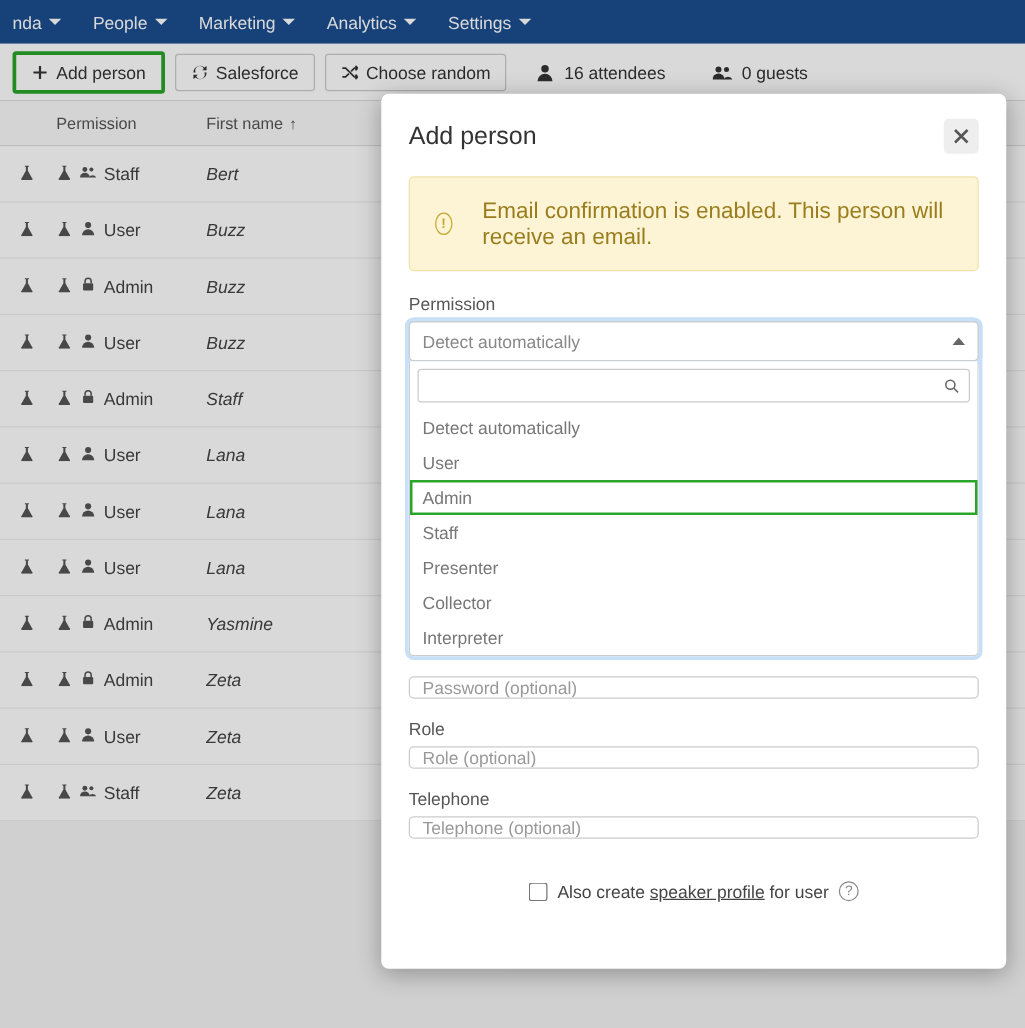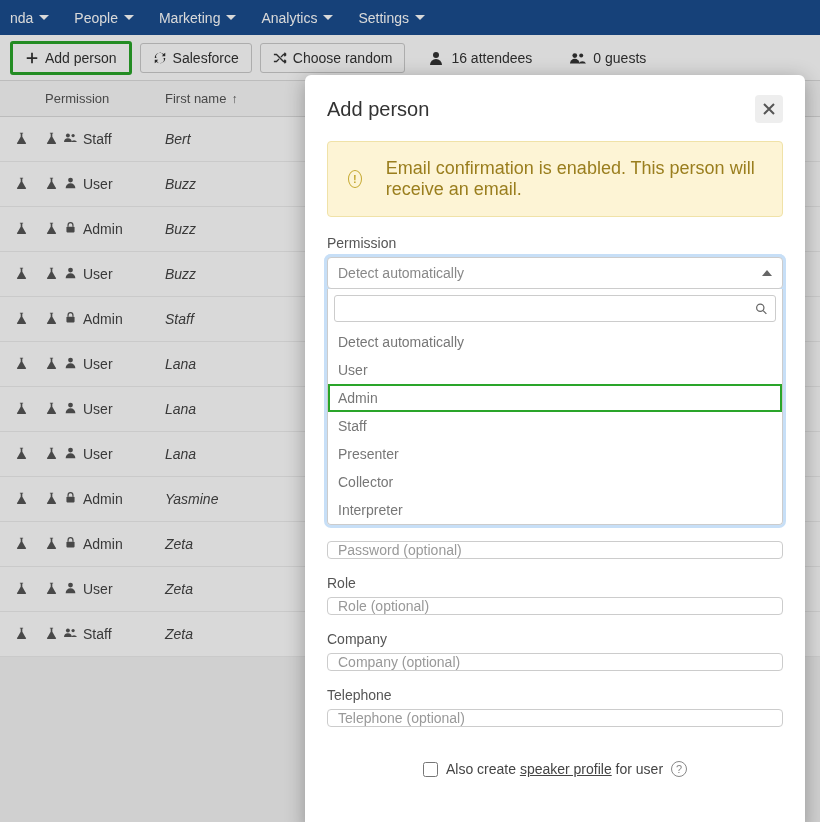--- a/index.html
+++ b/index.html
@@ -408,24 +408,20 @@
 
   <div class="field-group">
     <input class="text-input" placeholder="Password (optional)" style="">
   </div>
 
   <div class="field-group">
     <label class="field-label">Role</label>
     <input class="text-input" placeholder="Role (optional)" style="">
   </div>
 
-  <div class="field-group">
-    <label class="field-label">Company</label>
-    <input class="text-input" placeholder="Company (optional)" style="">
-  </div>
 
   <div class="field-group">
     <label class="field-label">Telephone</label>
     <input class="text-input" placeholder="Telephone (optional)" style="">
   </div>
 
   <div class="checkbox-row">
     <input type="checkbox" style="">
     <span>
       <span>Also create</span>

